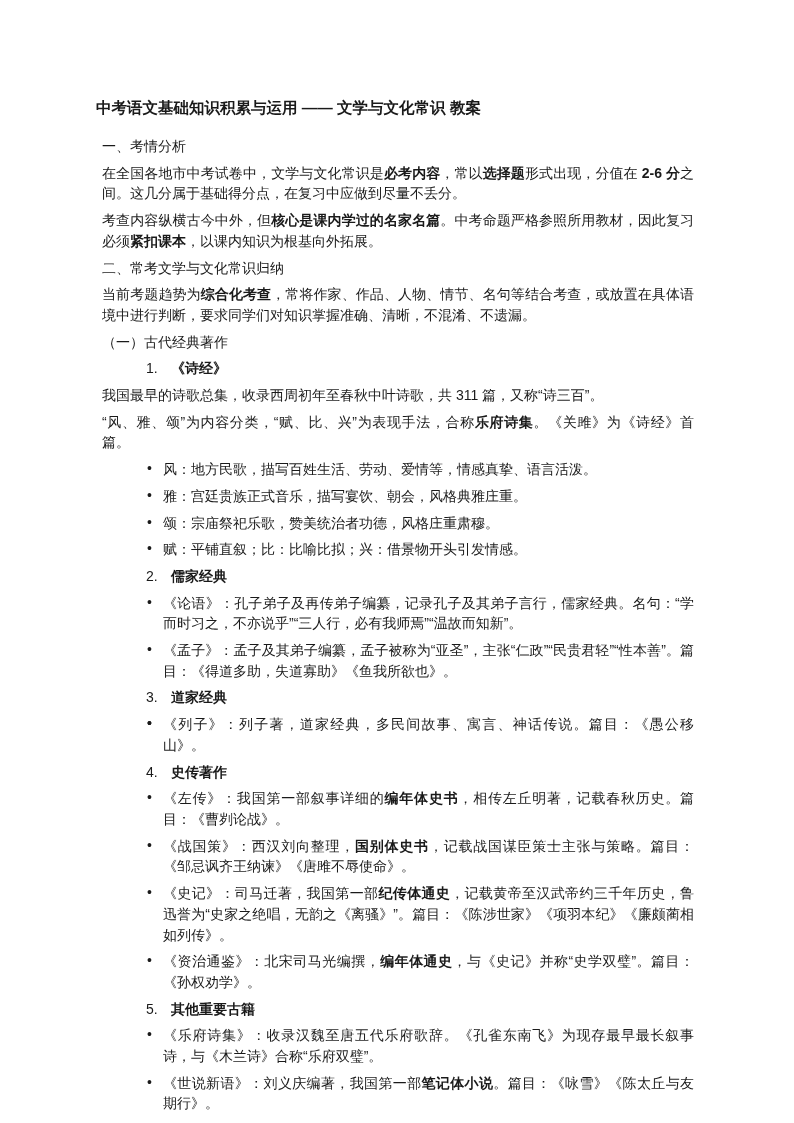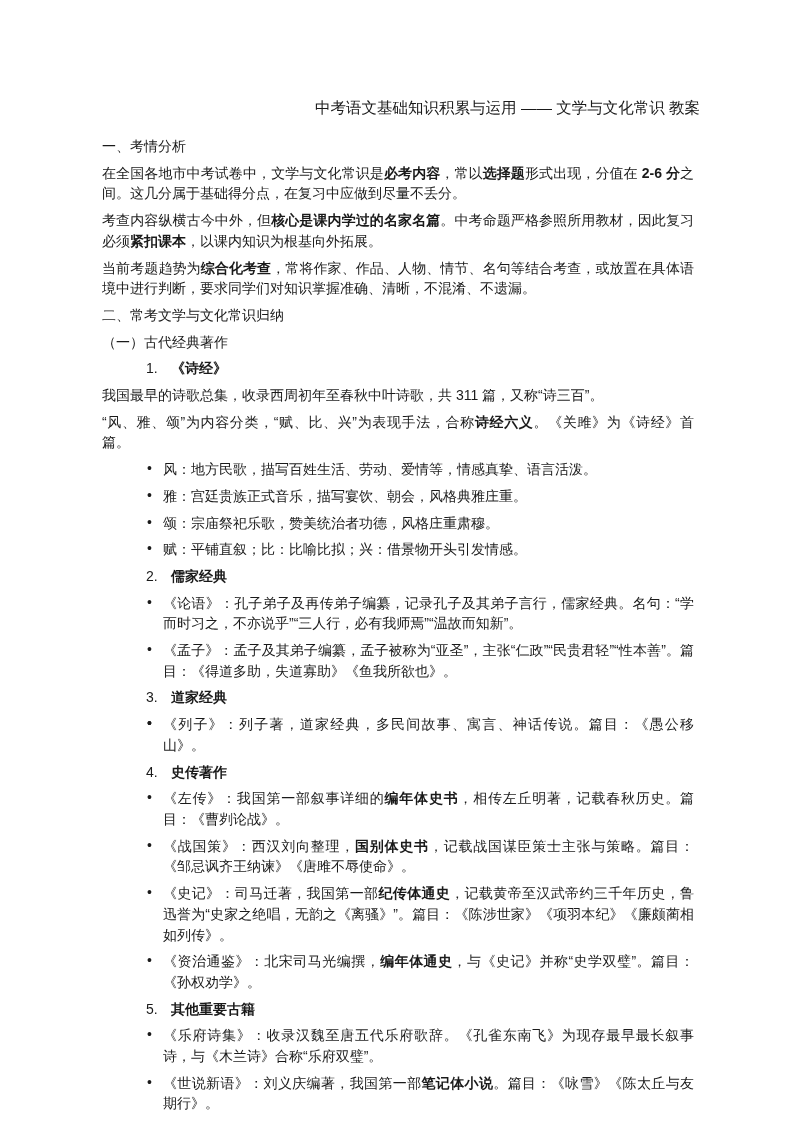--- a/index.html
+++ b/index.html
@@ -19,22 +19,22 @@
   .doc {
     position: absolute;
     left: 96px;
     right: 94px;
     top: 97px;
     font-size: 14px;
     line-height: 20.7px;
     text-align: justify;
   }
   .doc-title {
-    text-align: right;
-    font-weight: normal;
+    text-align: left;
+    font-weight: bold;
     font-size: 15.5px;
     line-height: 22px;
     margin-bottom: 17px;
   }
   .blk {
     position: relative;
     margin: 6px;
     padding: 0;
   }
   .blk b { font-weight: bold; }
@@ -55,26 +55,26 @@
 </head>
 <body>
 
 <div class="page">
   <div class="doc">
     <div class="doc-title">中考语文基础知识积累与运用 —— 文学与文化常识 教案</div>
     <div>
         <div class="blk para"><span class="runs"><span>一、考情分析</span></span></div>
         <div class="blk para"><span class="runs"><span>在全国各地市中考试卷中，文学与文化常识是</span><b>必考内容</b><span>，常以</span><b>选择题</b><span>形式出现，分值在 </span><b>2-6 分</b><span>之间。这几分属于基础得分点，在复习中应做到尽量不丢分。</span></span></div>
         <div class="blk para"><span class="runs"><span>考查内容纵横古今中外，但</span><b>核心是课内学过的名家名篇</b><span>。中考命题严格参照所用教材，因此复习必须</span><b>紧扣课本</b><span>，以课内知识为根基向外拓展。</span></span></div>
+        <div class="blk para"><span class="runs"><span>二、常考文学与文化常识归纳</span></span></div>
         <div class="blk para"><span class="runs"><span>当前考题趋势为</span><b>综合化考查</b><span>，常将作家、作品、人物、情节、名句等结合考查，或放置在具体语境中进行判断，要求同学们对知识掌握准确、清晰，不混淆、不遗漏。</span></span></div>
-        <div class="blk para"><span class="runs"><span>二、常考文学与文化常识归纳</span></span></div>
         <div class="blk para"><span class="runs"><span>（一）古代经典著作</span></span></div>
         <div class="blk numbered"><span class="num">1.</span><span class="runs"><b>《诗经》</b></span></div>
         <div class="blk para"><span class="runs"><span>我国最早的诗歌总集，收录西周初年至春秋中叶诗歌，共 311 篇，又称“诗三百”。</span></span></div>
-        <div class="blk para"><span class="runs"><span>“风、雅、颂”为内容分类，“赋、比、兴”为表现手法，合称</span><b>诗经六义</b><span>。《关雎》为《诗经》首篇。</span></span></div>
+        <div class="blk para"><span class="runs"><span>“风、雅、颂”为内容分类，“赋、比、兴”为表现手法，合称</span><b>乐府诗集</b><span>。《关雎》为《诗经》首篇。</span></span></div>
         <div class="blk bullet"><span class="marker">•</span><span class="runs"><span>风：地方民歌，描写百姓生活、劳动、爱情等，情感真挚、语言活泼。</span></span></div>
         <div class="blk bullet"><span class="marker">•</span><span class="runs"><span>雅：宫廷贵族正式音乐，描写宴饮、朝会，风格典雅庄重。</span></span></div>
         <div class="blk bullet"><span class="marker">•</span><span class="runs"><span>颂：宗庙祭祀乐歌，赞美统治者功德，风格庄重肃穆。</span></span></div>
         <div class="blk bullet"><span class="marker">•</span><span class="runs"><span>赋：平铺直叙；比：比喻比拟；兴：借景物开头引发情感。</span></span></div>
         <div class="blk numbered"><span class="num">2.</span><span class="runs"><b>儒家经典</b></span></div>
         <div class="blk bullet"><span class="marker">•</span><span class="runs"><span>《论语》：孔子弟子及再传弟子编纂，记录孔子及其弟子言行，儒家经典。名句：“学而时习之，不亦说乎”“三人行，必有我师焉”“温故而知新”。</span></span></div>
         <div class="blk bullet"><span class="marker">•</span><span class="runs"><span>《孟子》：孟子及其弟子编纂，孟子被称为“亚圣”，主张“仁政”“民贵君轻”“性本善”。篇目：《得道多助，失道寡助》《鱼我所欲也》。</span></span></div>
         <div class="blk numbered"><span class="num">3.</span><span class="runs"><b>道家经典</b></span></div>
         <div class="blk bullet"><span class="marker">•</span></div>
         <div class="blk bullet"><span class="marker">•</span><span class="runs"><span>《列子》：列子著，道家经典，多民间故事、寓言、神话传说。篇目：《愚公移山》。</span></span></div>

